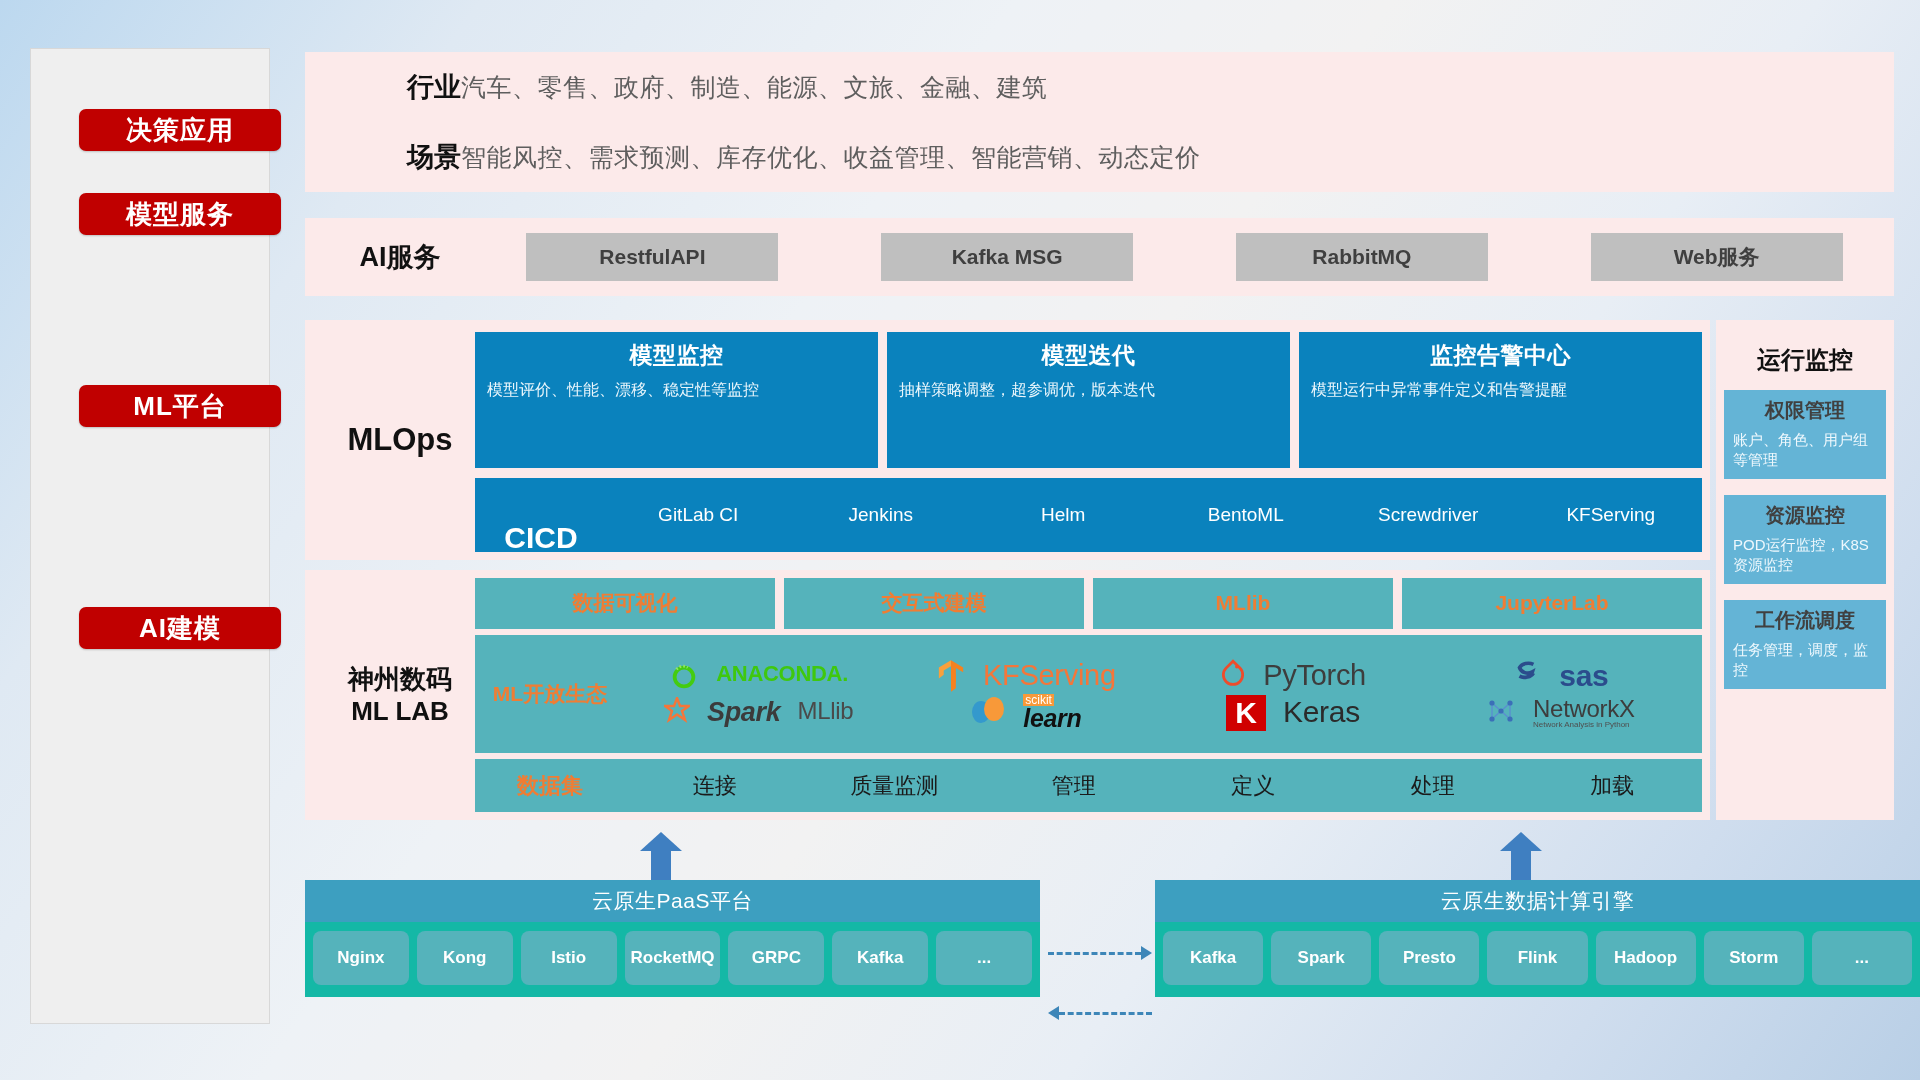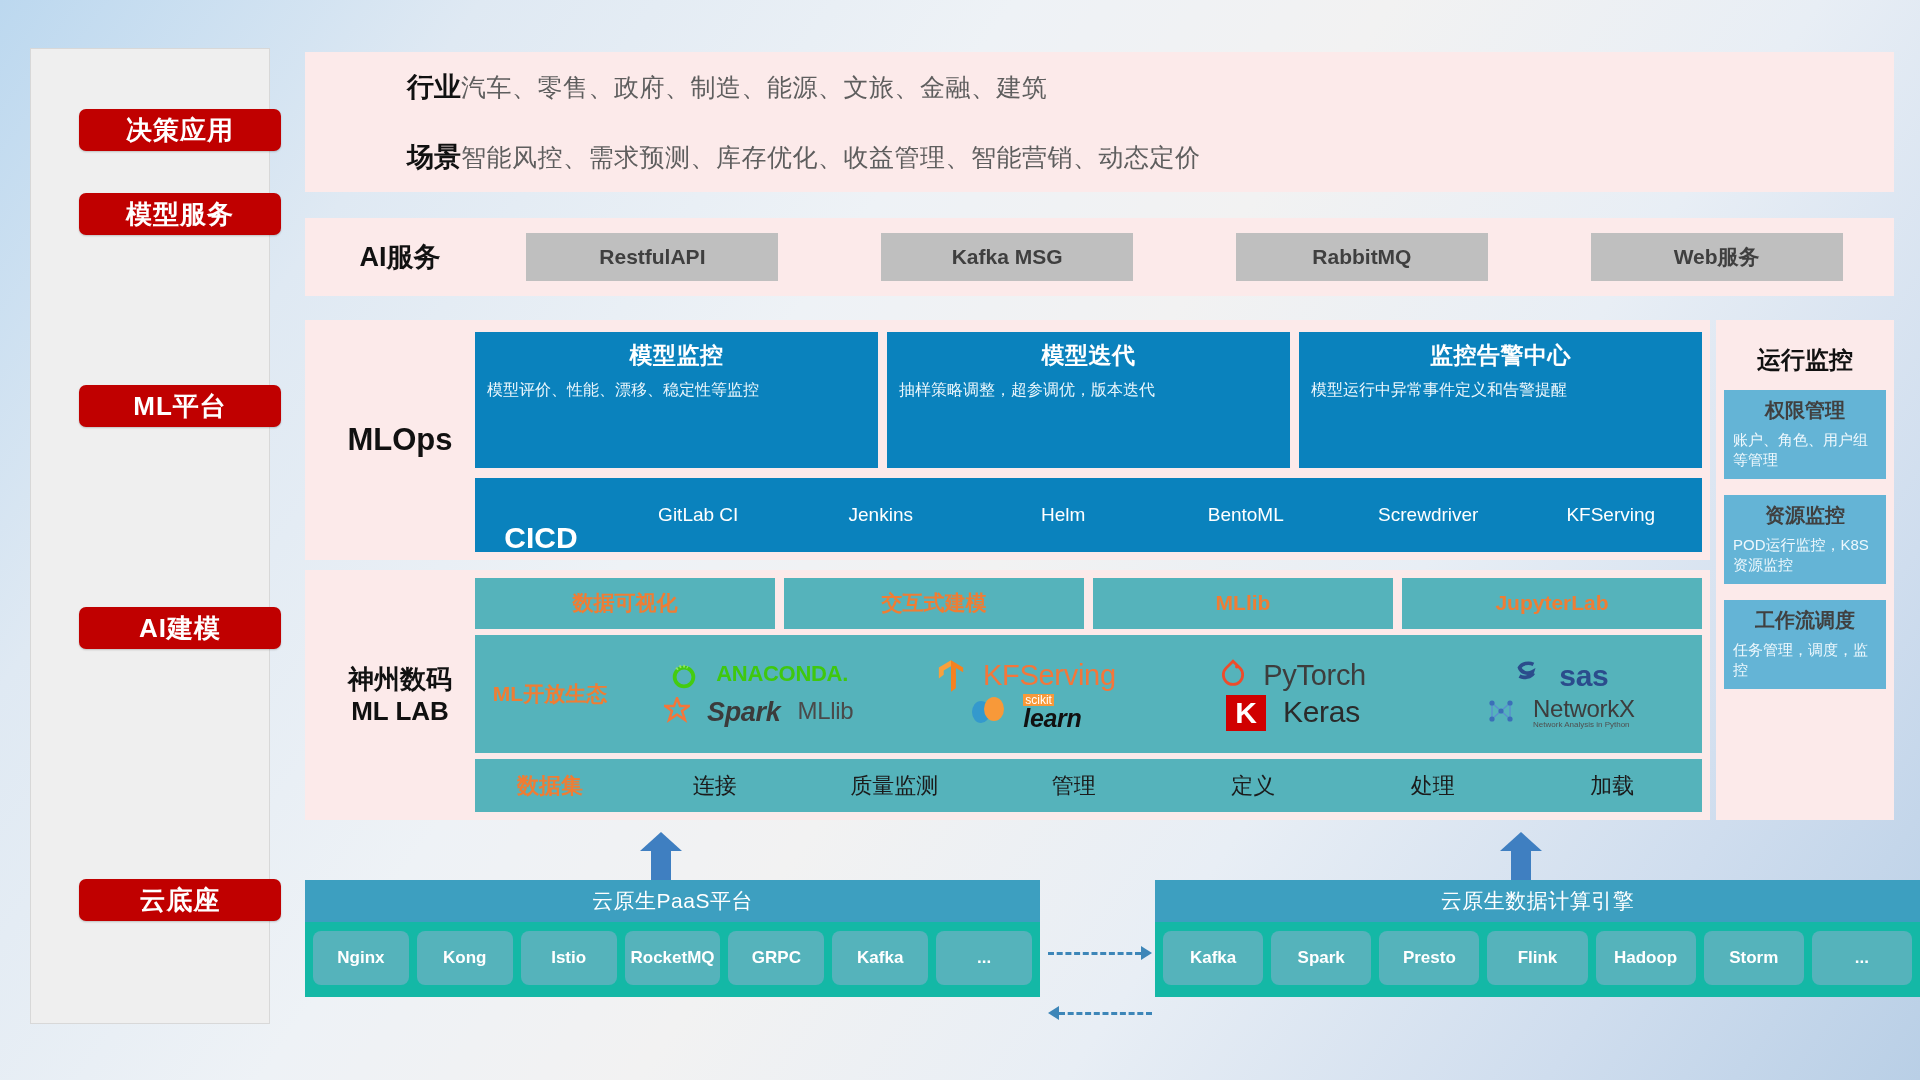--- a/index.html
+++ b/index.html
@@ -149,21 +149,20 @@
 </head>
 <body>
 
 <div id="stage">
 
   <div class="left-rail">
     <div class="rail-badge" style="top:60px">决策应用</div>
     <div class="rail-badge" style="top:144px">模型服务</div>
     <div class="rail-badge" style="top:336px">ML平台</div>
     <div class="rail-badge" style="top:558px">AI建模</div>
-    <div class="rail-badge" style="top:830px">云底座</div>
   </div>
 
   <div class="band" id="band-industry">
     <div class="ind-table">
       <div class="ind-row">
         <div class="ind-key">行业</div>
         <div class="ind-val">汽车、零售、政府、制造、能源、文旅、金融、建筑</div>
       </div>
       <div class="ind-row">
         <div class="ind-key">场景</div>

